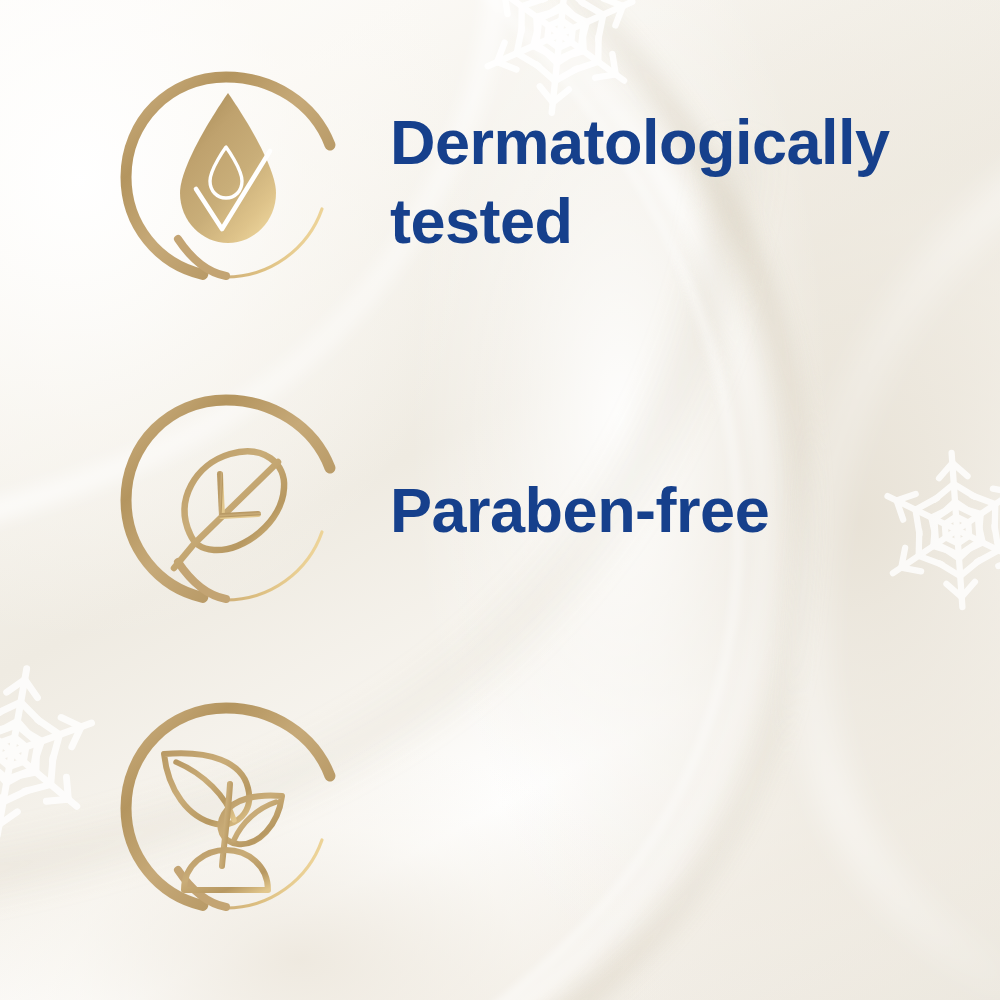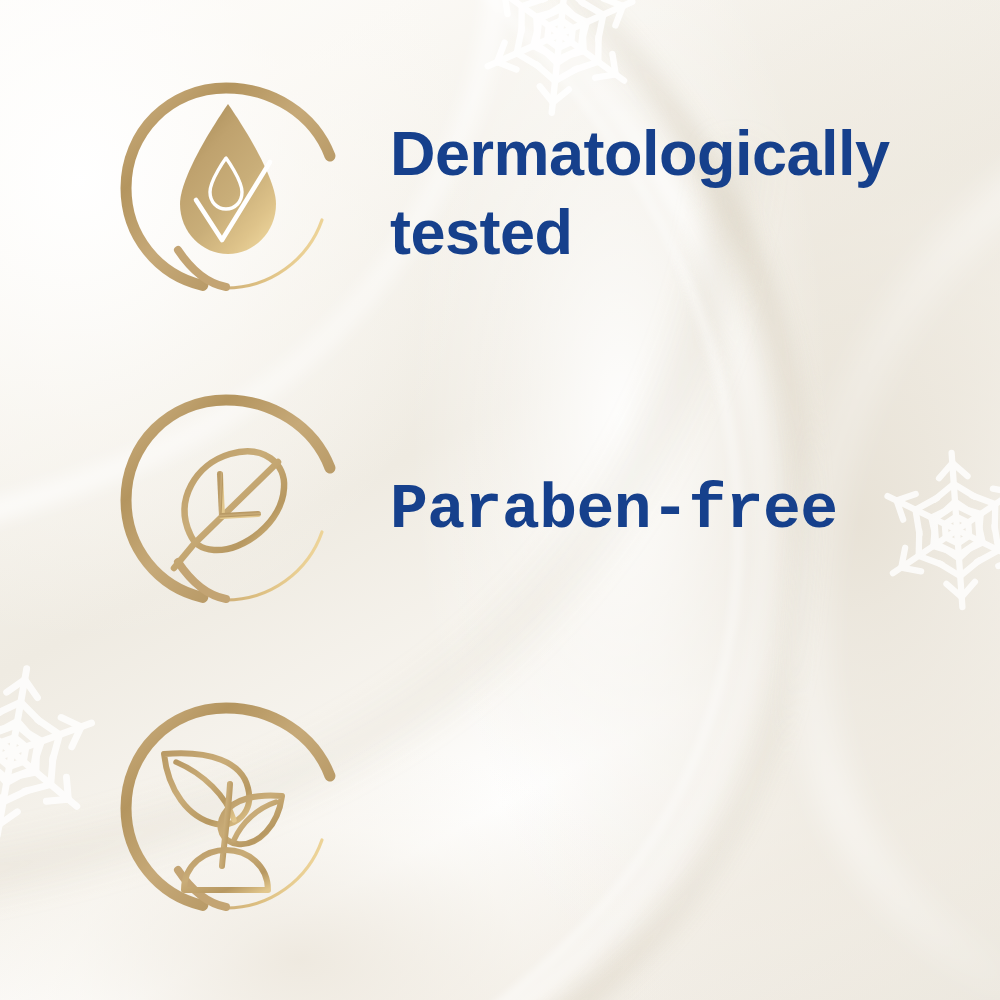--- a/index.html
+++ b/index.html
@@ -71,21 +71,21 @@
   }
 
   
   .feature-row {
     position: absolute;
     left: 0;
     width: 1000px;
     display: flex;
     align-items: center;
   }
-  #row-0 { top: 80px;  height: 220px; justify-content: center; }
+  #row-0 { top: 69px;  height: 220px; justify-content: center; }
   #row-1 { top: 392px; height: 220px; }
   #row-2 { top: 700px; height: 220px; }
 
   .badge {
     position: relative;
     width: 220px;
     height: 220px;
     margin-left: 118px;
     flex: 0 0 220px;
   }
@@ -96,21 +96,21 @@
     margin-left: 52px;
     color: #16408c;
     font-weight: 700;
     font-size: 63px;
     line-height: 79px;
     letter-spacing: -0.5px;
     white-space: pre-line;
     text-rendering: optimizeLegibility;
   }
   #label-0 { margin-top: 6px; }
-  #label-1 { margin-top: 16px; font-family: Liberation Mono, monospace; }
+  #label-1 { margin-top: 16px; }
   #label-2 { margin-top: 8px; }
 </style>
 </head>
 <body>
 
 <div id="stage">
 
   <div class="bg-layer" id="bg-base"></div>
   <div class="bg-layer" id="bg-swirl-1"></div>
   <div class="bg-layer" id="bg-swirl-2"></div>

